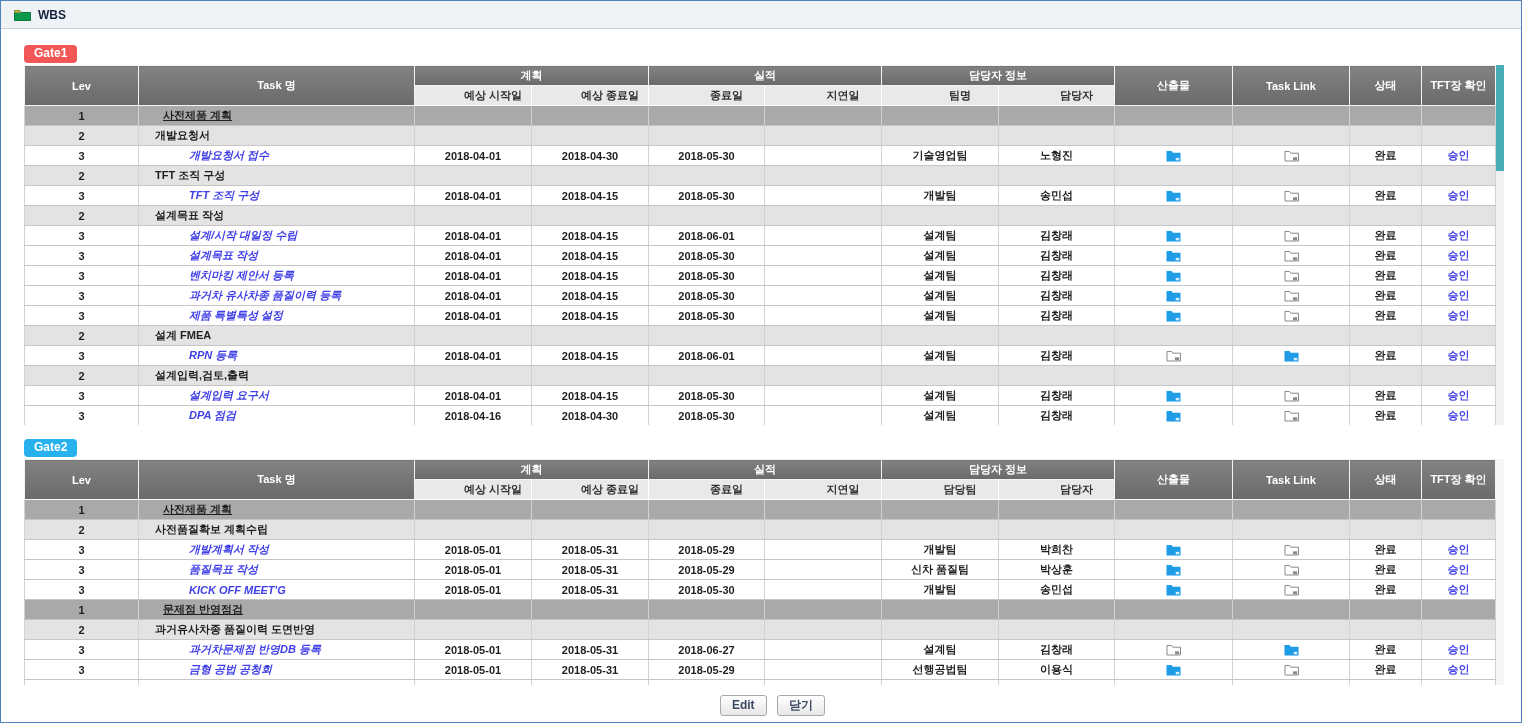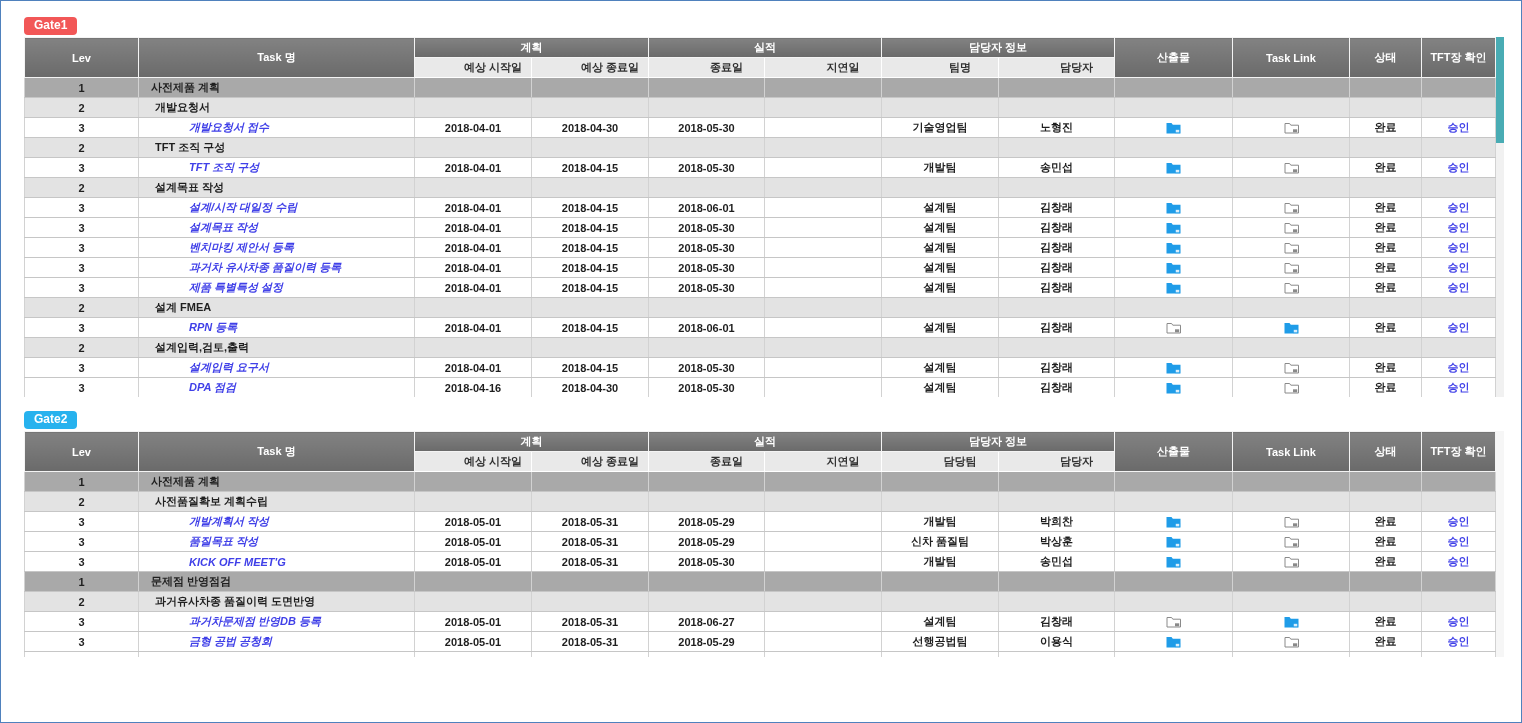--- a/index.html
+++ b/index.html
@@ -45,21 +45,21 @@
   td {
     height:20px; padding:0; font-size:11px; font-weight:bold; color:#1f1f1f;
     text-align:center; overflow:hidden; white-space:nowrap;
     border-right:1px solid #d2d2d2; border-bottom:1px solid #c6c6c6;
   }
   td:first-child { border-left:1px solid #d2d2d2; }
   tr.lev1 td { background:#a9a9a9; }
   tr.lev2 td { background:#e3e3e3; }
   tr.lev3 td { background:#ffffff; }
   td.task { text-align:left; }
-  td.ind1 { padding-left:12px; }
+  td.ind1 { padding-left:24px;text-decoration:underline; }
   td.ind2 { padding-left:16px; }
   td.ind3 { padding-left:50px;font-style:italic; }
   .tasklink { color:#4040e8; cursor:pointer; }
   .approve  { color:#4040e8; cursor:pointer; }
   .folder svg { vertical-align:middle; }
 
   .vscroll { width:8px; background:#f1f1f1; }
   .g1 .vscroll { background:#f6f6f6; }
   .vthumb { width:8px; height:106px; background:linear-gradient(180deg,#43a6b0,#57bcbc); }
 
@@ -69,20 +69,29 @@
     font-size:12px; font-weight:bold; color:#3c4a63;
     background:linear-gradient(#ffffff,#e7e7e7);
     border:1px solid #a8a8a8; border-radius:3px;
     padding:2px 11px 3px; margin:0 3px; cursor:pointer; line-height:14px;
   }
 </style>
 </head>
 <body>
 
 <div class="window">
+  <div class="titlebar">
+    <span style="display:inline-flex;">
+      <svg width="17" height="13" viewBox="0 0 17 13">
+        <path d="M0.5 2.5 h5.2 l1.5 2 h9.3 v8 h-16 z" fill="#0e9a4c" stroke="#0a7a3a" stroke-width="1"></path>
+        <path d="M0.5 2.5 h5.2 l1.5 2 h-6.7 z" fill="#e9a63a"></path>
+      </svg>
+    </span>
+    <span class="title-text">WBS</span>
+  </div>
 
   <div class="content">
     <div id="tables">
         <div class="gate-section g0"><span class="gate-badge" style="background: rgb(242, 87, 87);">Gate1</span><div class="table-wrap">
             <div class="table-clip" style="height: 360px;">
               <table class="wbs-table">
                 <colgroup>
                   <col style="width: 114px;">
                   <col style="width: 276px;">
                   <col style="width: 117px;">
@@ -618,14 +627,18 @@
                     <td></td>
                     <td></td>
                   </tr>
                 </tbody>
               </table>
             </div>
             <div class="vscroll" style="height: 226px;"></div>
           </div></div>
       </div>
 
+    <div class="footer">
+      <button class="btn">Edit</button>
+      <button class="btn">닫기</button>
+    </div>
   </div>
 </div>
 
 </body></html>

